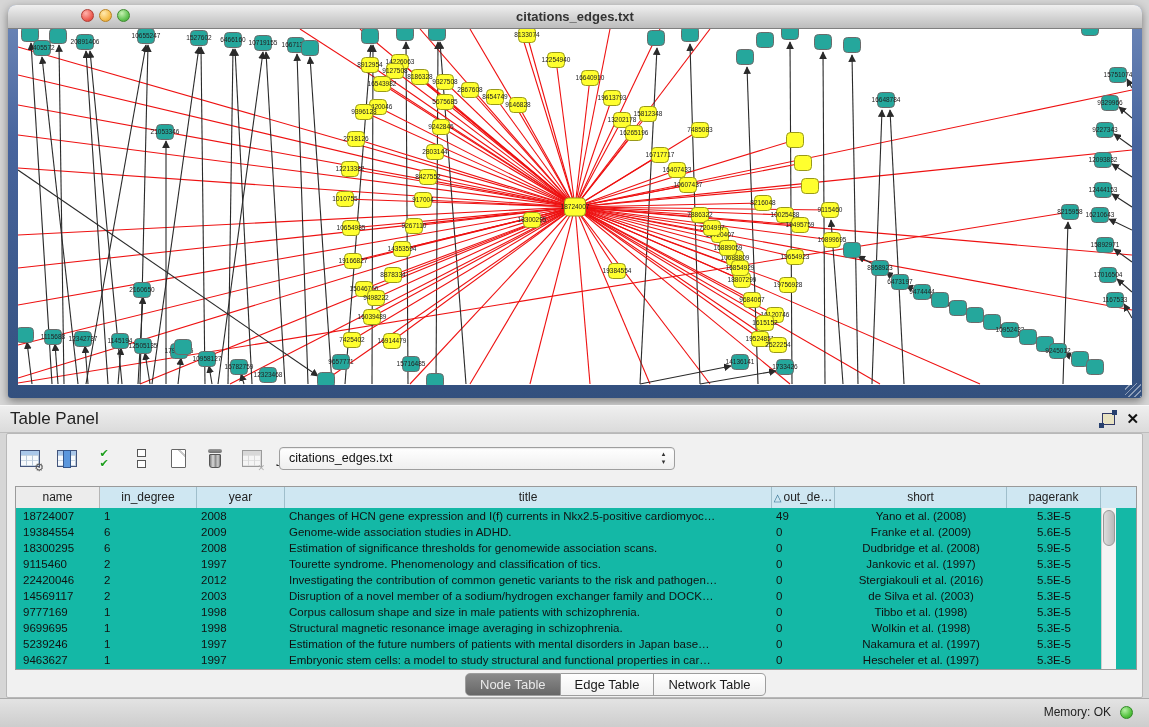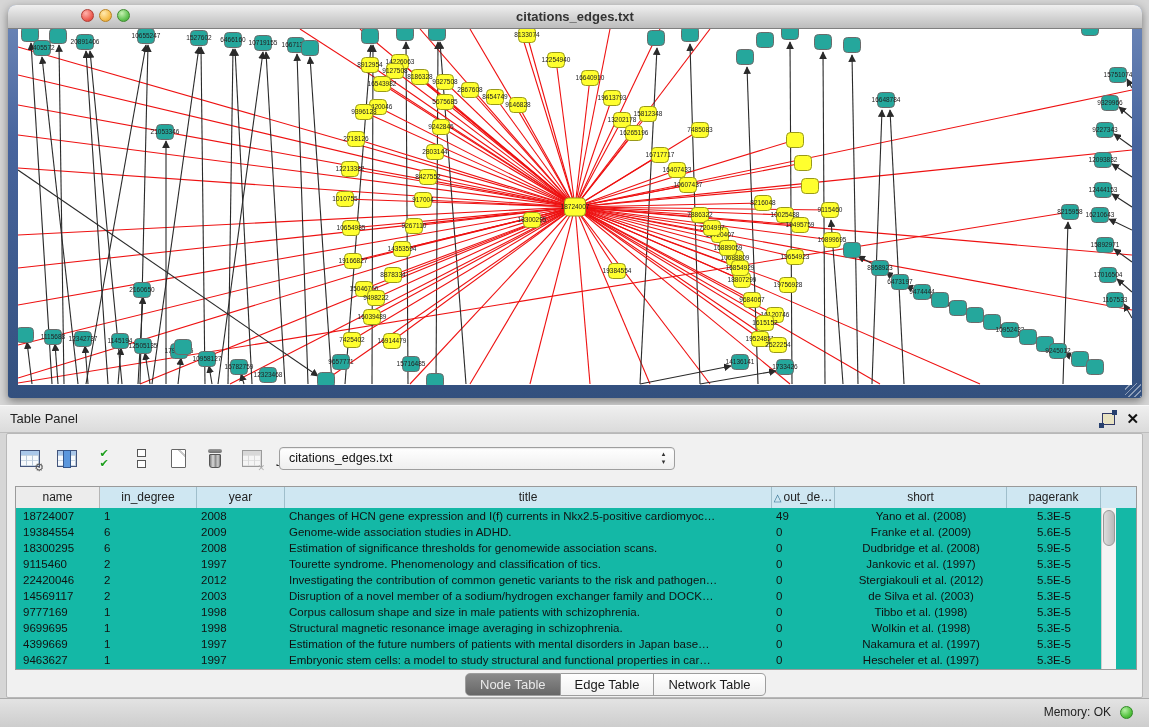--- a/index.html
+++ b/index.html
@@ -38,21 +38,21 @@
     position:absolute;right:1px;bottom:1px;width:16px;height:14px;
     background:repeating-linear-gradient(135deg,rgba(255,255,255,.55) 0 1px,transparent 1px 4px);
     opacity:.8;
   }
   
   .panel-header{
     position:absolute;left:0;top:405px;width:1149px;height:28px;
     background:linear-gradient(180deg,#efefef,#dbdbdb);
     border-top:1px solid #f7f7f7;border-bottom:1px solid #bdbdbd;box-sizing:border-box;
   }
-  .panel-title{position:absolute;left:10px;top:0;line-height:26px;font-size:13px;color:#222;}
+  .panel-title{position:absolute;left:10px;top:0;line-height:26px;font-size:17px;color:#222;}
   .float-icon{position:absolute;right:34px;top:7px;width:11px;height:10px;border:1px solid #333a66;background:#e8e2c2;}
   .float-icon::before{content:"";position:absolute;left:-4px;bottom:-4px;width:5px;height:5px;background:#27406e;}
   .float-icon::after{content:"";position:absolute;right:-3px;top:-4px;width:5px;height:5px;background:#27406e;}
   .close-icon{position:absolute;right:10px;top:4px;font-size:15px;font-weight:bold;color:#111;line-height:18px;cursor:default;}
   
   .panel-body{
     position:absolute;left:6px;top:433px;width:1137px;height:265px;
     background:#f1f1f1;border:1px solid #b8b8b8;border-radius:2px;box-sizing:border-box;
   }
   .toolbar{position:absolute;left:10px;top:8px;height:32px;display:flex;align-items:center;}
@@ -887,21 +887,21 @@
           <div class="td c4">0</div>
           <div class="td c5">Jankovic et al. (1997)</div>
           <div class="td c6">5.3E-5</div>
         </div>
         <div class="trow">
           <div class="td c0">22420046</div>
           <div class="td c1">2</div>
           <div class="td c2">2012</div>
           <div class="td c3">Investigating the contribution of common genetic variants to the risk and pathogen…</div>
           <div class="td c4">0</div>
-          <div class="td c5">Stergiakouli et al. (2012)</div>
+          <div class="td c5">Stergiakouli et al. (2016)</div>
           <div class="td c6">5.5E-5</div>
         </div>
         <div class="trow">
           <div class="td c0">14569117</div>
           <div class="td c1">2</div>
           <div class="td c2">2003</div>
           <div class="td c3">Disruption of a novel member of a sodium/hydrogen exchanger family and DOCK…</div>
           <div class="td c4">0</div>
           <div class="td c5">de Silva et al. (2003)</div>
           <div class="td c6">5.3E-5</div>
@@ -918,21 +918,21 @@
         <div class="trow">
           <div class="td c0">9699695</div>
           <div class="td c1">1</div>
           <div class="td c2">1998</div>
           <div class="td c3">Structural magnetic resonance image averaging in schizophrenia.</div>
           <div class="td c4">0</div>
           <div class="td c5">Wolkin et al. (1998)</div>
           <div class="td c6">5.3E-5</div>
         </div>
         <div class="trow">
-          <div class="td c0">4399669</div>
+          <div class="td c0">5239246</div>
           <div class="td c1">1</div>
           <div class="td c2">1997</div>
           <div class="td c3">Estimation of the future numbers of patients with mental disorders in Japan base…</div>
           <div class="td c4">0</div>
           <div class="td c5">Nakamura et al. (1997)</div>
           <div class="td c6">5.3E-5</div>
         </div>
         <div class="trow">
           <div class="td c0">9463627</div>
           <div class="td c1">1</div>

